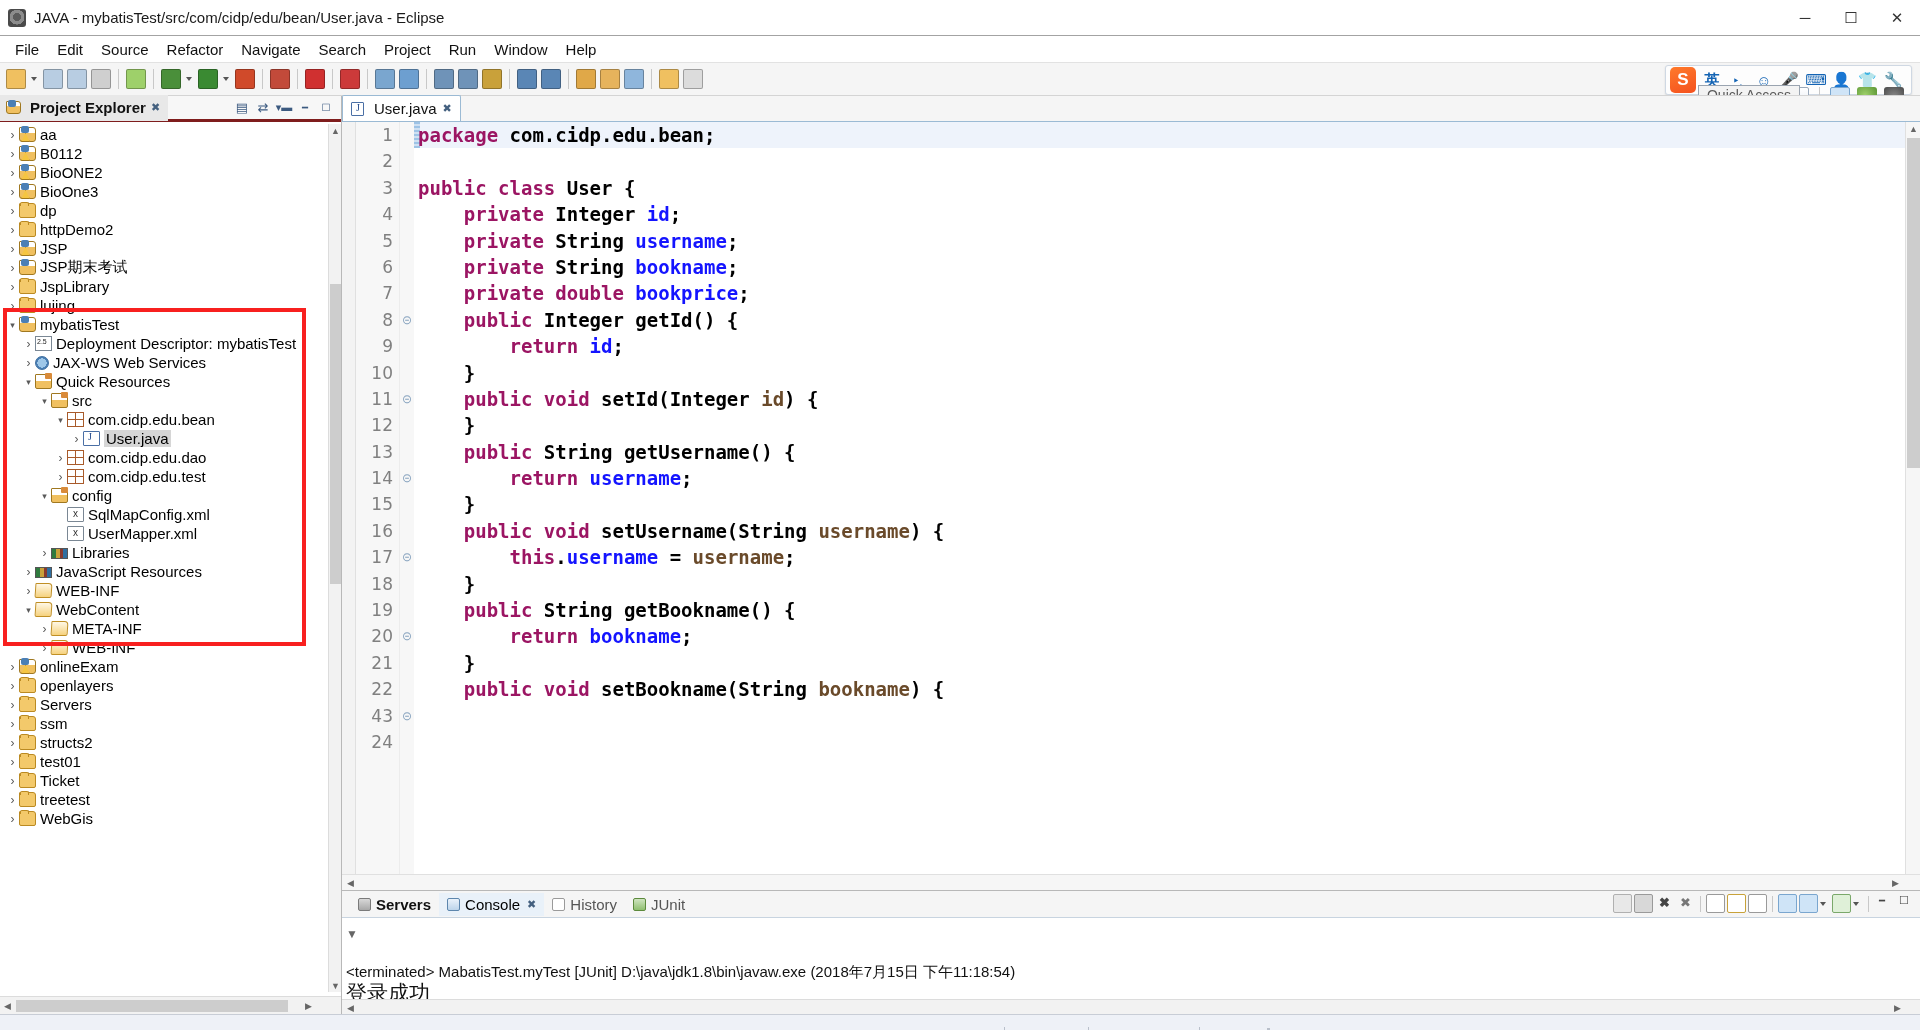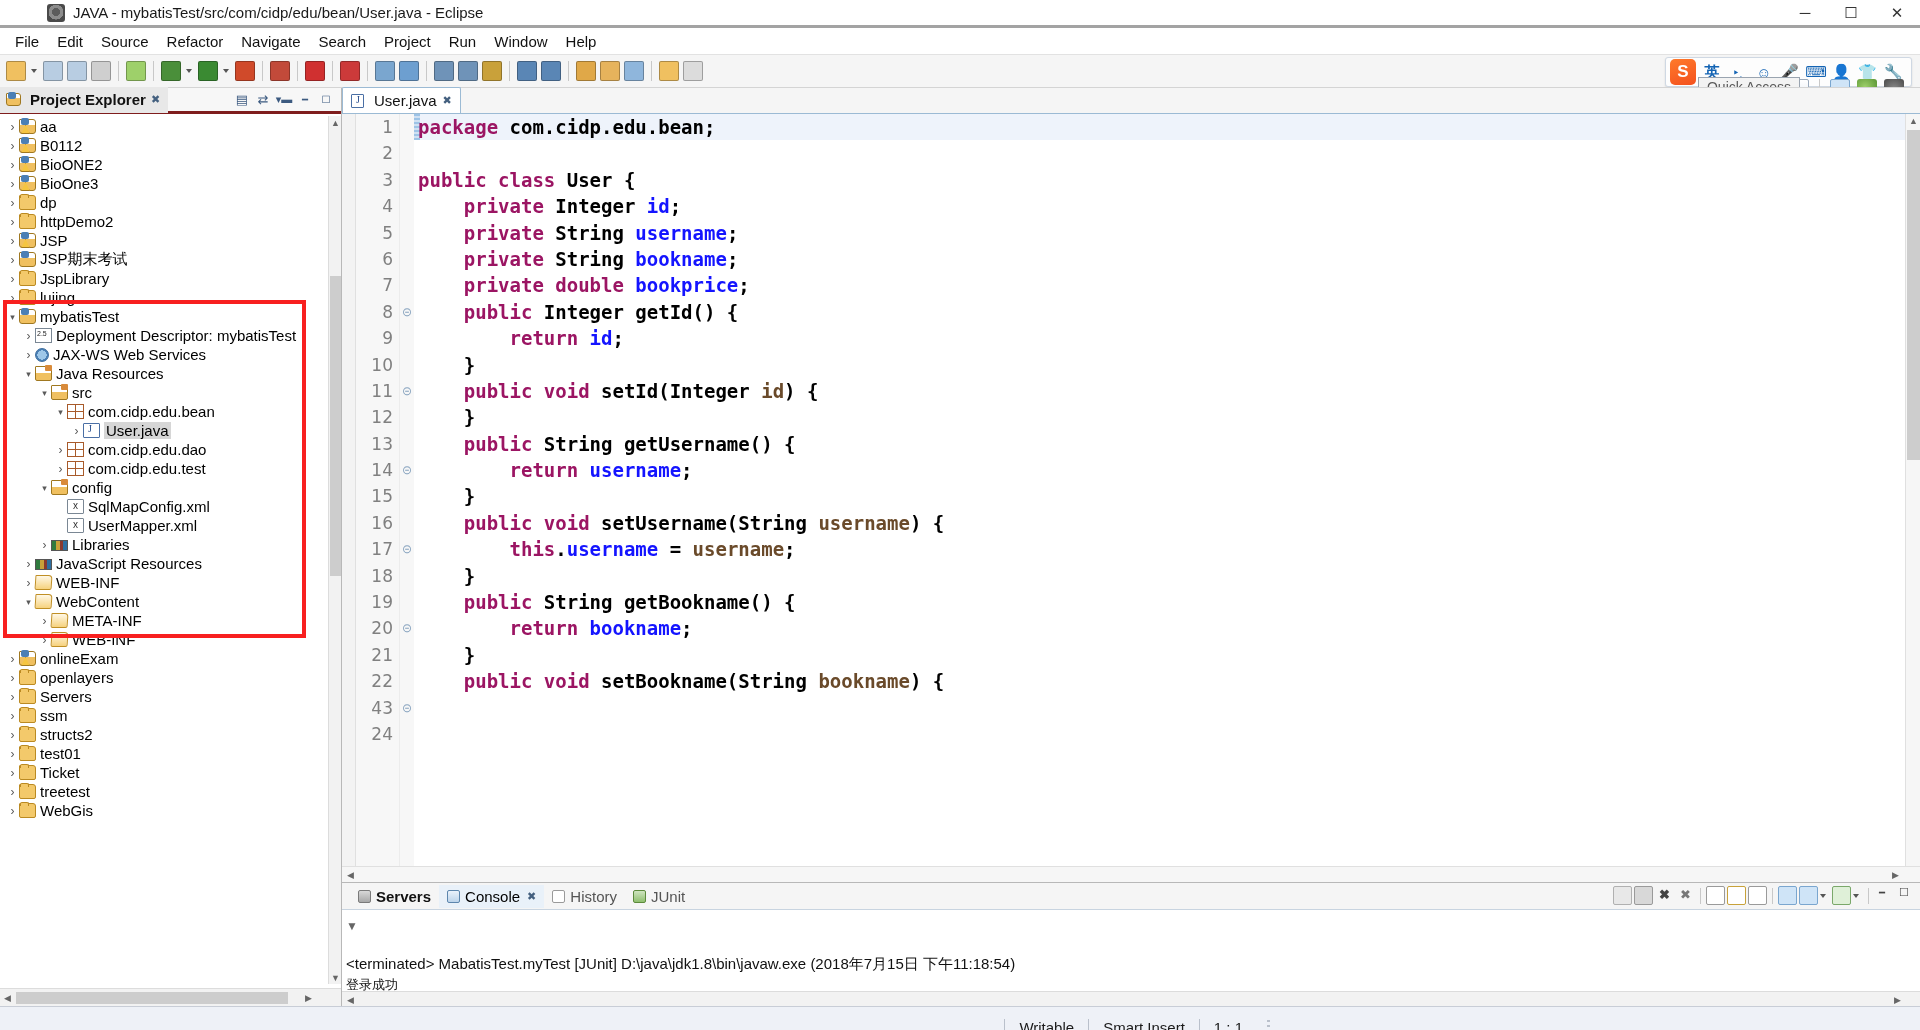--- a/index.html
+++ b/index.html
@@ -6,22 +6,22 @@
   html,body { width:1920px; height:1030px; overflow:hidden; }
   body {
     font-family: "Liberation Sans", sans-serif;
     font-size: 16px;
     background:#f0f0f0;
     color:#000;
     -webkit-font-smoothing: antialiased;
   }
   
   #titlebar {
-    height:28px; background:#ffffff; display:flex; align-items:center;
-    border-bottom:3px solid #a3a3a3; position:relative;padding-left:39px;
+    height:36px; background:#ffffff; display:flex; align-items:center;
+    border-bottom:1px solid #a3a3a3; position:relative;
   }
   #app-icon {
     width:18px;height:18px;margin-left:8px;margin-right:8px;
     background:radial-gradient(circle at 50% 45%, #5c5c5c 0 30%, #8c8c8c 31% 55%, #4a4a4a 56% 100%);
     border-radius:3px; flex:none;
   }
   #title-text { font-size:15px; color:#1a1a1a; white-space:nowrap; }
   #win-btns { margin-left:auto; display:flex; height:28px; }
   .win-btn { width:46px;height:28px;display:flex;align-items:center;justify-content:center;
              font-size:15px;color:#333; }
@@ -168,21 +168,21 @@
   #con-tabbar { height:27px; background:#f5f5f5; display:flex; align-items:center;
                 border-bottom:1px solid #c8d4e0; padding-left:8px; position:relative;}
   .con-tab { display:flex; align-items:center; gap:5px; padding:3px 8px; font-size:15px; color:#555; }
   .con-tab.active { background:#e9f1f9; color:#000; font-weight:normal; }
   .con-tab.bold { font-weight:bold; color:#111;}
   #con-tools { position:absolute; right:6px; top:3px; display:flex; align-items:center; gap:2px;}
   .ct-ico { width:19px;height:19px;border-radius:2px;flex:none;position:relative; }
   .ct-sep { width:1px;height:16px;background:#c8c8c8;margin:0 3px;flex:none;}
   #con-body { flex:1; padding:3px 0 0 4px; overflow:hidden; position:relative;margin-top:40px; }
   .con-line { font-size:15px; color:#111; white-space:nowrap; line-height:21px; }
-  .con-line.cjk { font-size:13px; }
+  .con-line.cjk { font-size:21px; }
   #con-hscroll { position:absolute; left:0; right:0; bottom:0; height:15px; background:#f2f2f2;
                  border-top:1px solid #dcdcdc;}
   #con-left-arrow { position:absolute; left:4px; top:36px; font-size:12px; color:#666;}
   
   #statusbar { height:41px; background:#eef1f7; border-top:1px solid #c8cdd6;
                display:flex; align-items:center; font-size:15px; color:#1a1a1a;}
   .sb-cell { padding:0 14px; height:16px; display:flex; align-items:center; }
   .sb-div { width:1px; height:16px; background:#b9c0cb; }
   #sb-spacer { flex:1; }
   .sb-dots { width:3px;height:14px;margin:0 10px;
@@ -363,21 +363,21 @@
           <span class="lbl">Deployment Descriptor: mybatisTest</span>
         </div>
         <div class="row" style="padding-left: 22px;">
           <span class="arrow" style="font-size: 12px;">›</span>
           <span class="ico i-ws"></span>
           <span class="lbl">JAX-WS Web Services</span>
         </div>
         <div class="row" style="padding-left: 22px;">
           <span class="arrow">▾</span>
           <span class="ico i-srcfolder"></span>
-          <span class="lbl">Java Resources</span>
+          <span class="lbl">Quick Resources</span>
         </div>
         <div class="row" style="padding-left: 38px;">
           <span class="arrow">▾</span>
           <span class="ico i-srcfolder"></span>
           <span class="lbl">src</span>
         </div>
         <div class="row" style="padding-left: 54px;">
           <span class="arrow">▾</span>
           <span class="ico i-pkg"></span>
           <span class="lbl">com.cidp.edu.bean</span>

